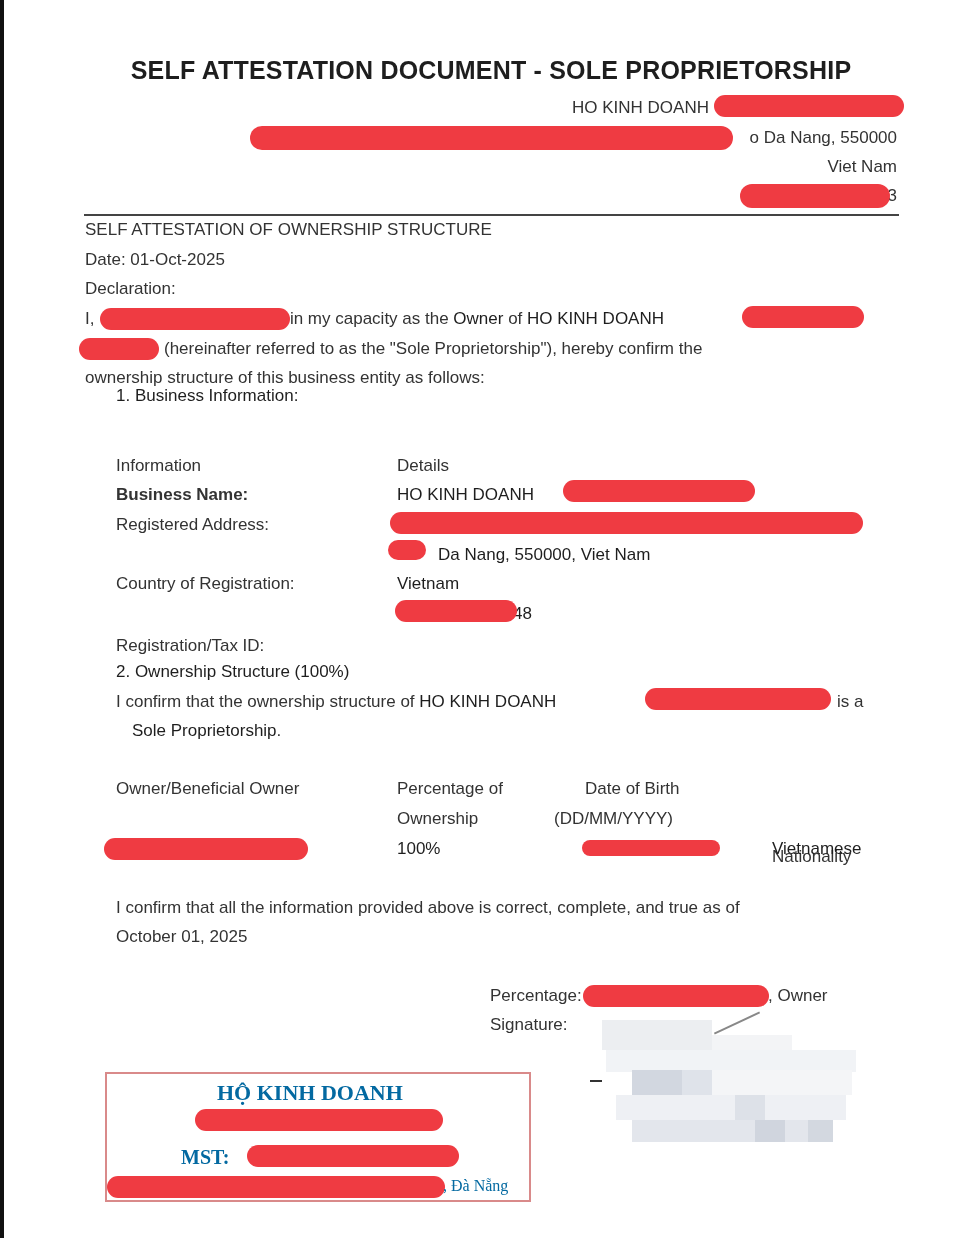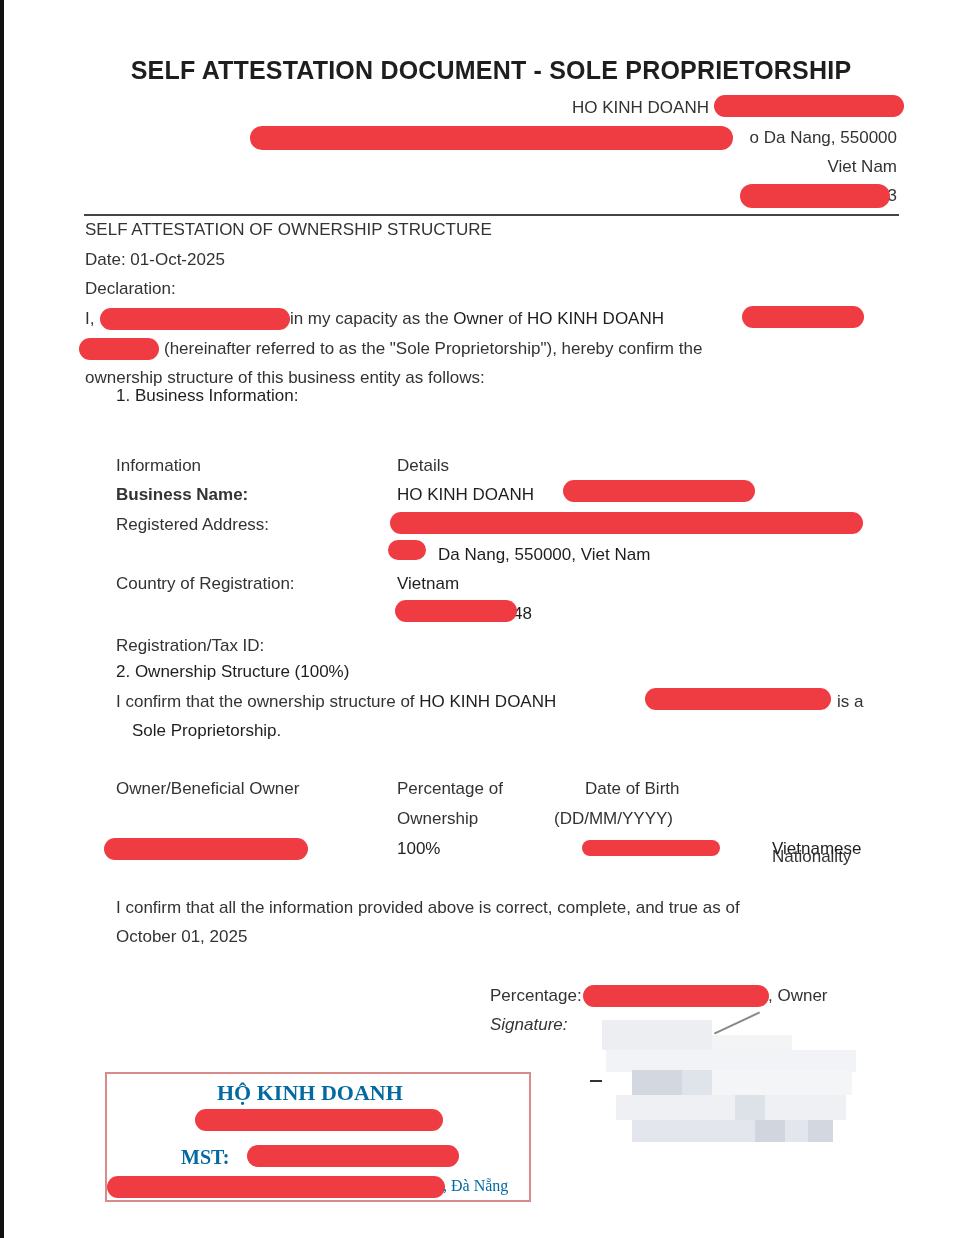--- a/index.html
+++ b/index.html
@@ -93,21 +93,21 @@
 <div class="abs t b" style="left:397px; top:839px;">100%</div>
 <div class="redact" style="left:582px; top:840px; width:138px; height:16px;"></div>
 <div class="abs t b" style="left:772px; top:839px;">Vietnamese</div>
 
 <div class="abs t" style="left:116px; top:898px;">I confirm that all the information provided above is correct, complete, and true as of</div>
 <div class="abs t" style="left:116px; top:927px;">October 01, 2025</div>
 
 <div class="abs t" style="left:490px; top:986px;">Percentage:</div>
 <div class="redact" style="left:583px; top:985px; width:186px; height:22px;"></div>
 <div class="abs t" style="left:768px; top:986px;">, Owner</div>
-<div class="abs t" style="left:490px; top:1015px;font-style:italic;">Signature:</div>
+<div class="abs t" style="left:490px; top:1015px;">Signature:</div>
 
 <div class="sigblur">
   <div class="px" style="left:602px; top:1020px; width:110px; height:30px; background:#eceef1;"></div>
   <div class="px" style="left:712px; top:1035px; width:80px; height:20px; background:#f3f4f6;"></div>
   <div class="px" style="left:606px; top:1050px; width:250px; height:22px; background:#f1f3f6;"></div>
   <div class="px" style="left:632px; top:1070px; width:50px; height:25px; background:#d2d7e0;"></div>
   <div class="px" style="left:682px; top:1070px; width:30px; height:25px; background:#dfe3ea;"></div>
   <div class="px" style="left:712px; top:1070px; width:140px; height:25px; background:#f4f5f7;"></div>
   <div class="px" style="left:616px; top:1095px; width:230px; height:25px; background:#eef0f4;"></div>
   <div class="px" style="left:735px; top:1095px; width:30px; height:25px; background:#dde1e8;"></div>

